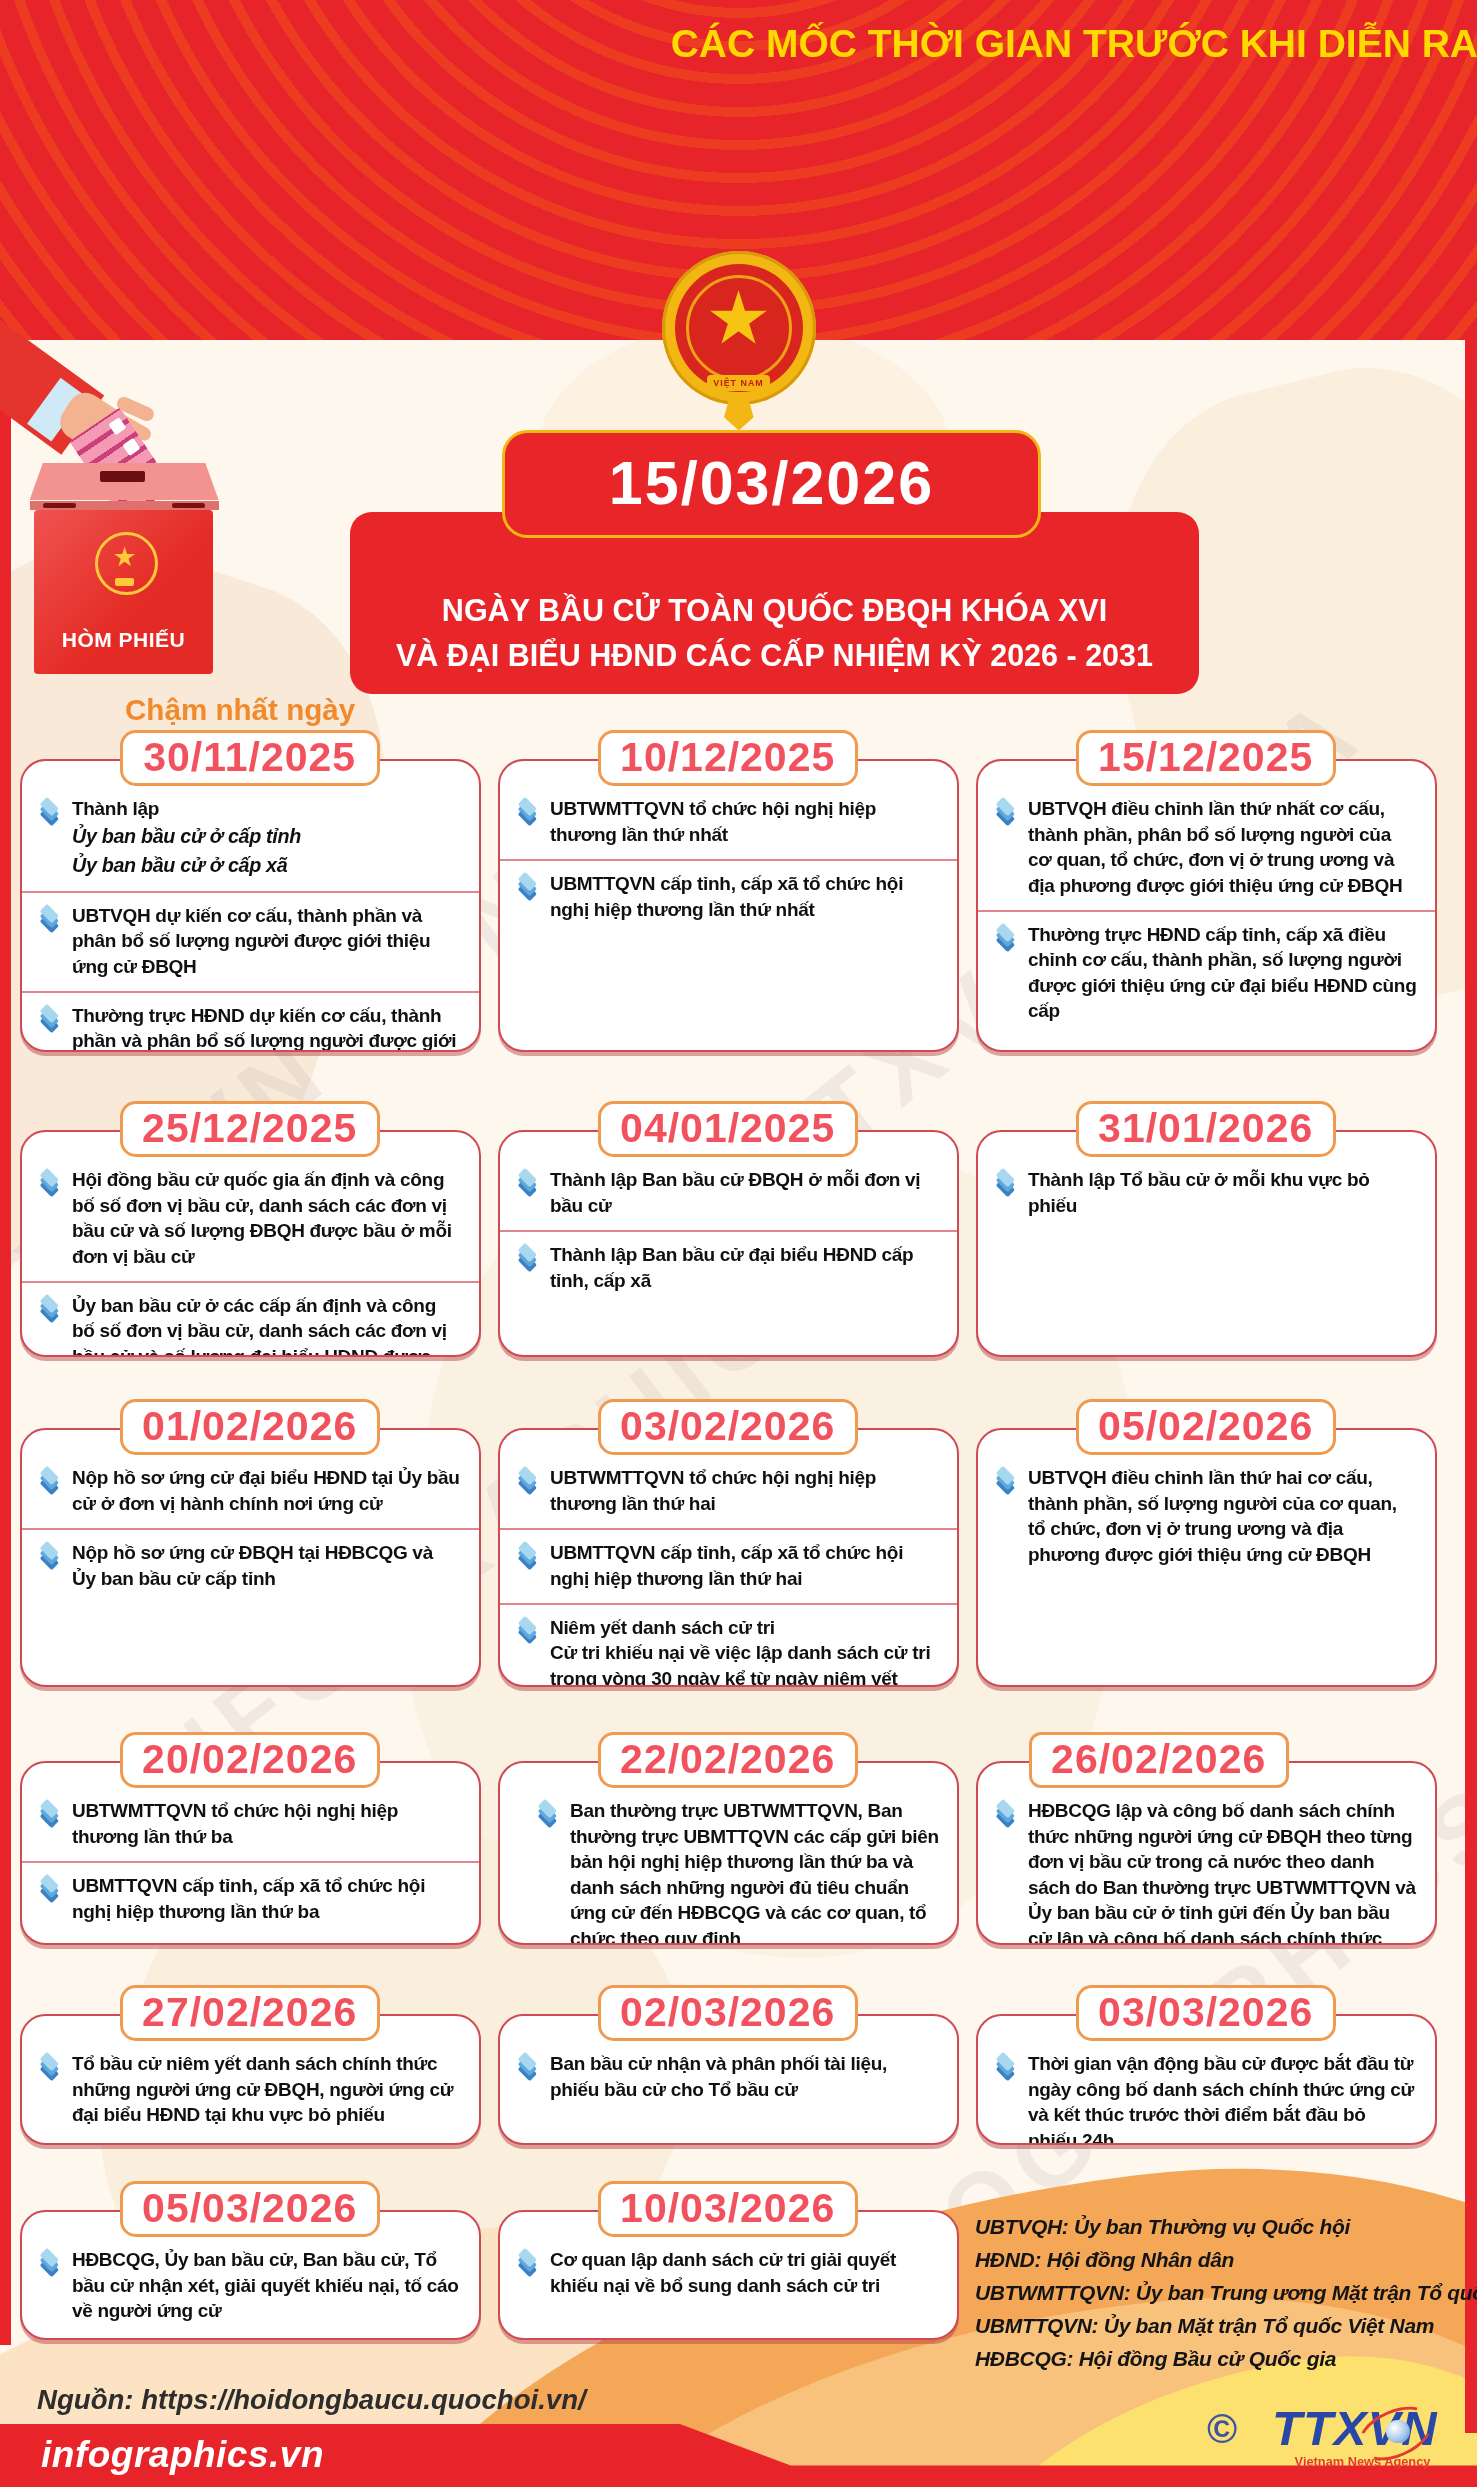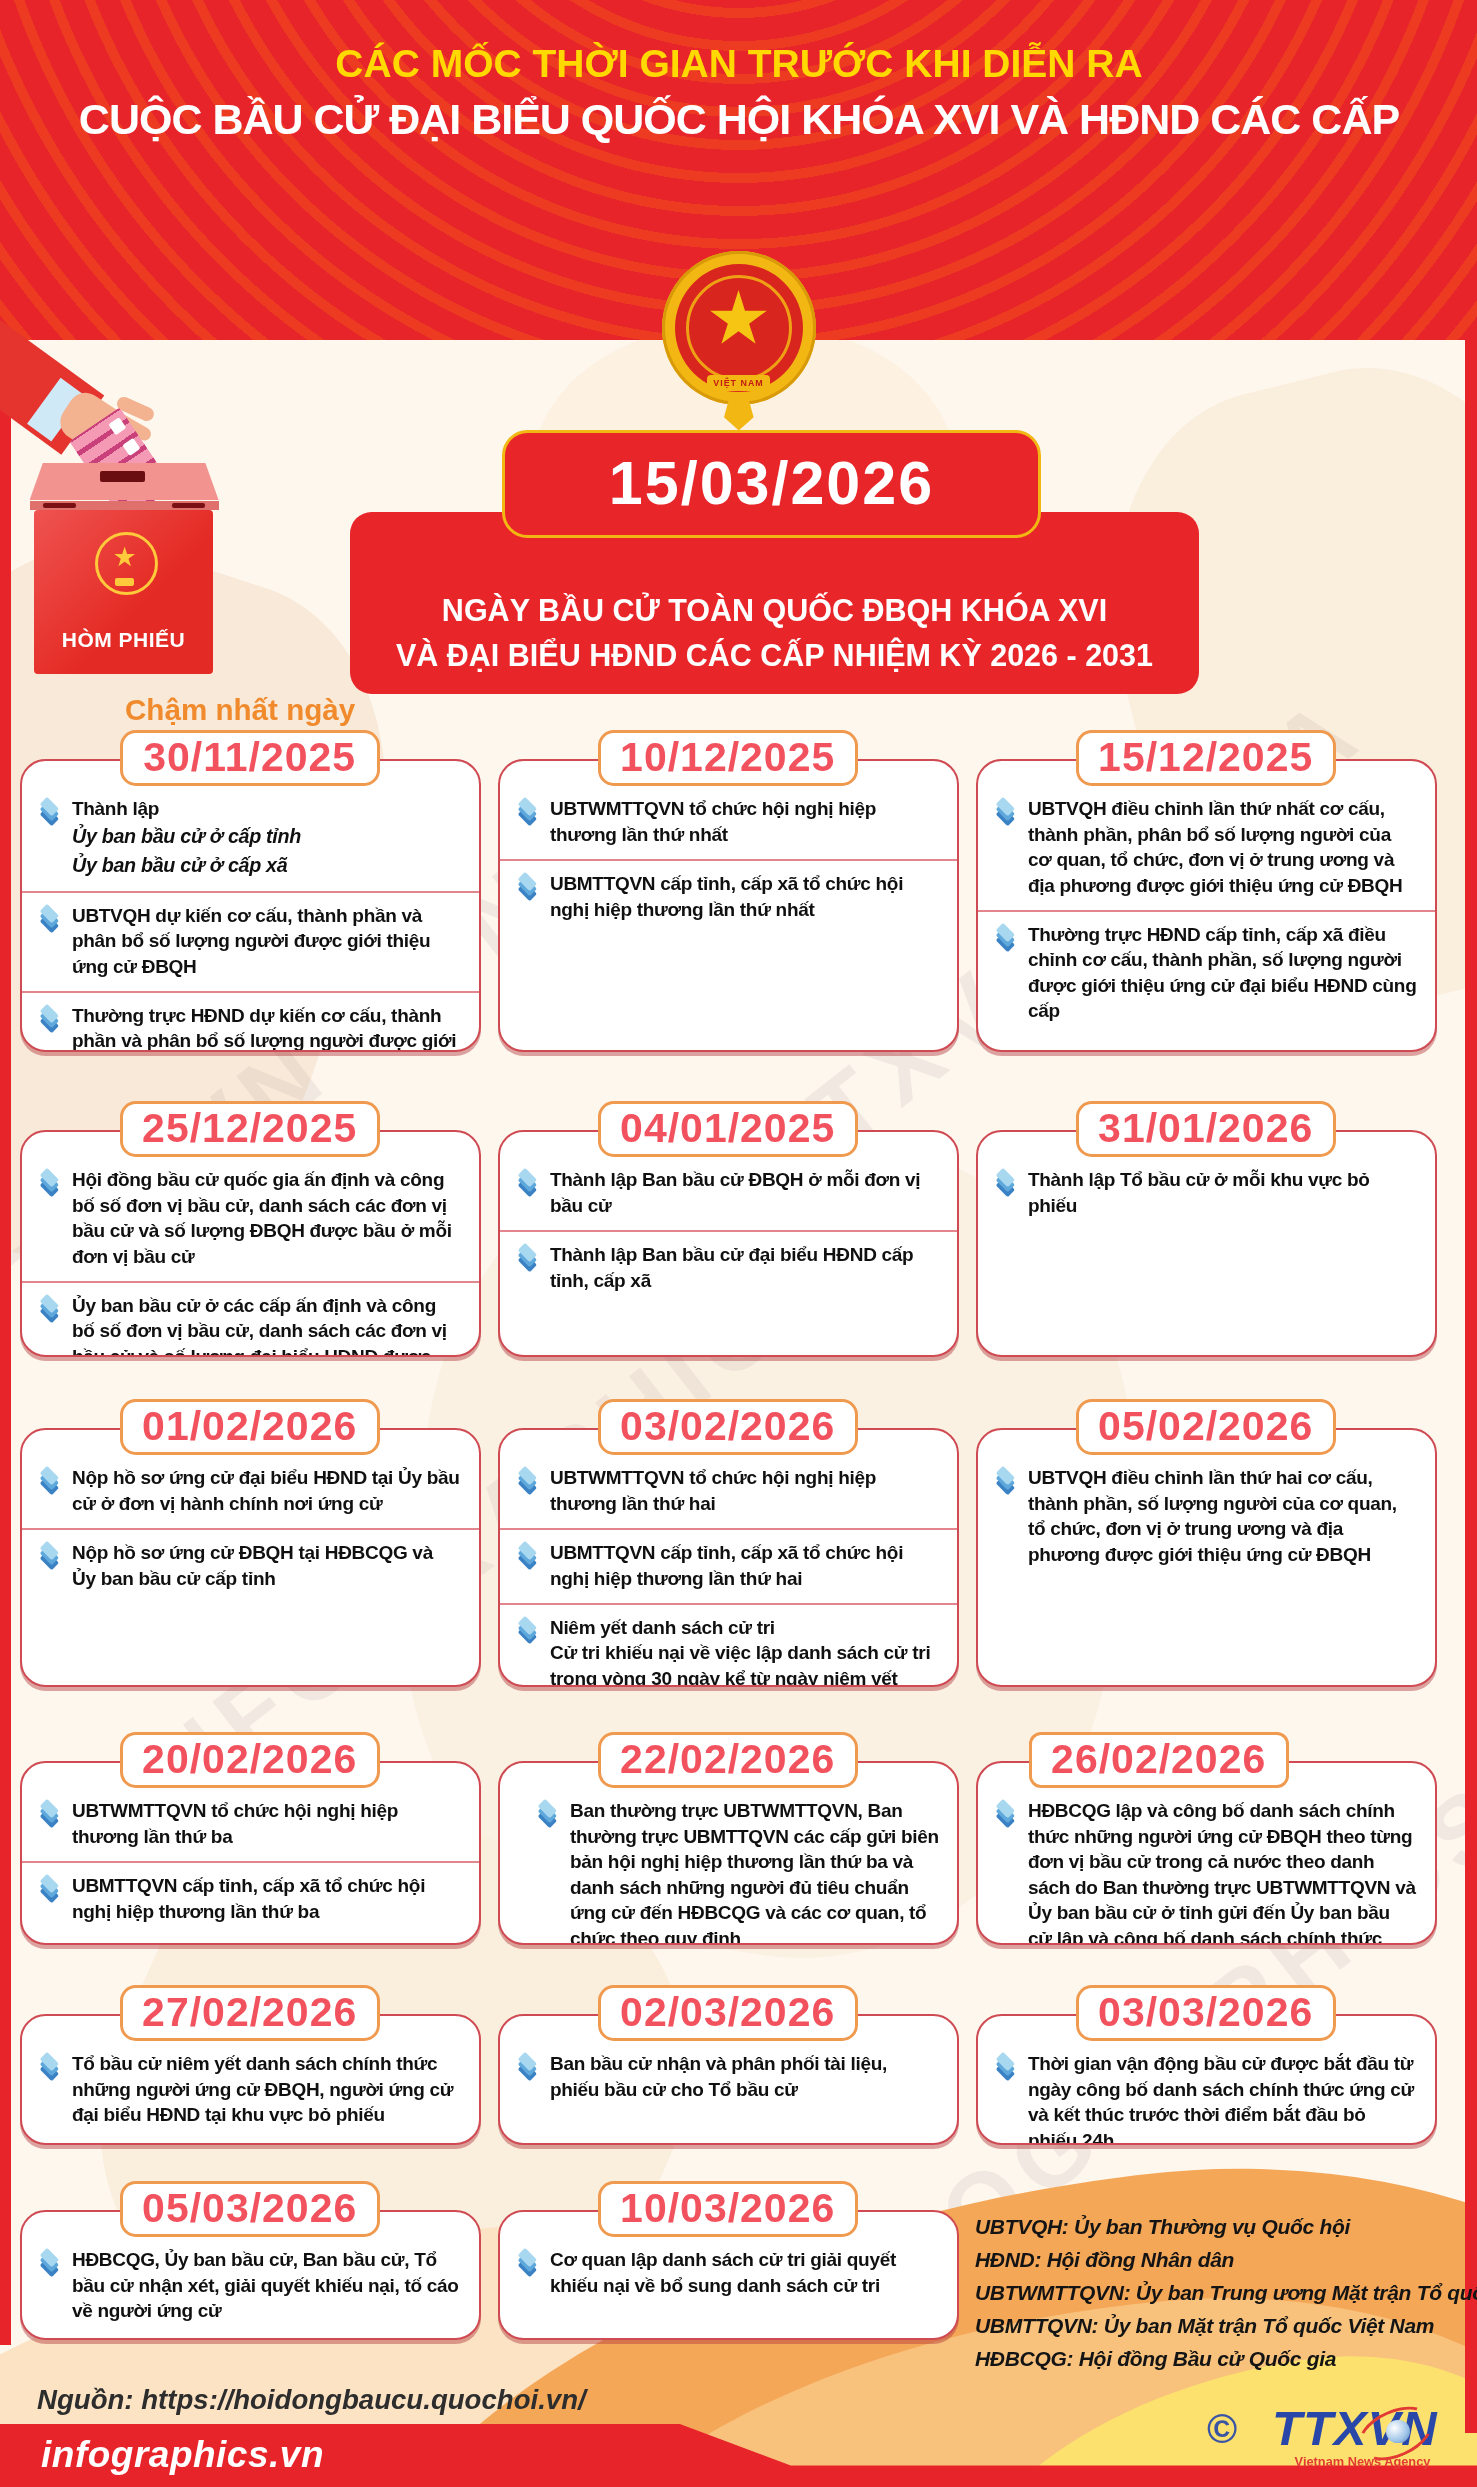--- a/index.html
+++ b/index.html
@@ -14,21 +14,21 @@
   .b4{left:532px;top:325px;width:424px;height:325px;background:#fdf1e2;border-radius:45%;}
   .b5{left:118px;top:1822px;width:552px;height:552px;background:#faeedd;border-radius:40%;transform:rotate(24deg);}
 
   .wm{position:absolute;z-index:1;font-weight:900;font-size:97px;letter-spacing:11.8px;
       color:rgba(135,120,115,0.10);transform:rotate(-38deg);white-space:nowrap;}
 
   
   .header{position:absolute;left:0;top:0;width:1478px;height:340px;background:#e8242b;z-index:2;}
   .header::before{content:"";position:absolute;inset:0;
       background:repeating-radial-gradient(circle at 50% -256px,rgba(255,140,0,.22) 0 9.9px,rgba(255,140,0,0) 9.9px 33px);}
-  .title-y{position:absolute;left:0;top:42px;width:100%;text-align:center;color:#ffd900;
+  .title-y{position:absolute;left:0;top:22px;width:100%;text-align:right;color:#ffd900;
            font-size:39px;font-weight:800;letter-spacing:0;z-index:3;}
   .title-w{position:absolute;left:0;width:100%;text-align:center;color:#ffffff;
            font-size:43px;font-weight:800;letter-spacing:-1px;z-index:3;}
   .tw2{top:95px;} .tw3{top:177px;}
 
   
   .stripe{position:absolute;top:340px;width:10.8px;background:#e8242b;z-index:2;}
   .stripe.left{left:0;height:2005px;} .stripe.right{right:0;width:12.8px;height:2093px;}
 
   
@@ -149,21 +149,20 @@
       <div class="wm" style="left: -59px; top: 1005px;">TTXVN - VNA</div>
     </div>
 
   <div class="wave w1"></div>
   <div class="wave w2"></div>
   <div class="wave w3"></div>
   <div class="wave w4"></div>
 
   <header class="header">
     <div class="title-y">CÁC MỐC THỜI GIAN TRƯỚC KHI DIỄN RA</div>
-    <div class="title-w tw2">CUỘC BẦU CỬ ĐẠI BIỂU QUỐC HỘI KHÓA XVI VÀ HĐND CÁC CẤP</div>
   </header>
 
   <div class="stripe left"></div>
   <div class="stripe right"></div>
 
   <div class="emblem">
     <div class="ring"></div>
     <div class="core"></div>
     <div class="wreath"></div>
     <div class="star"></div>

